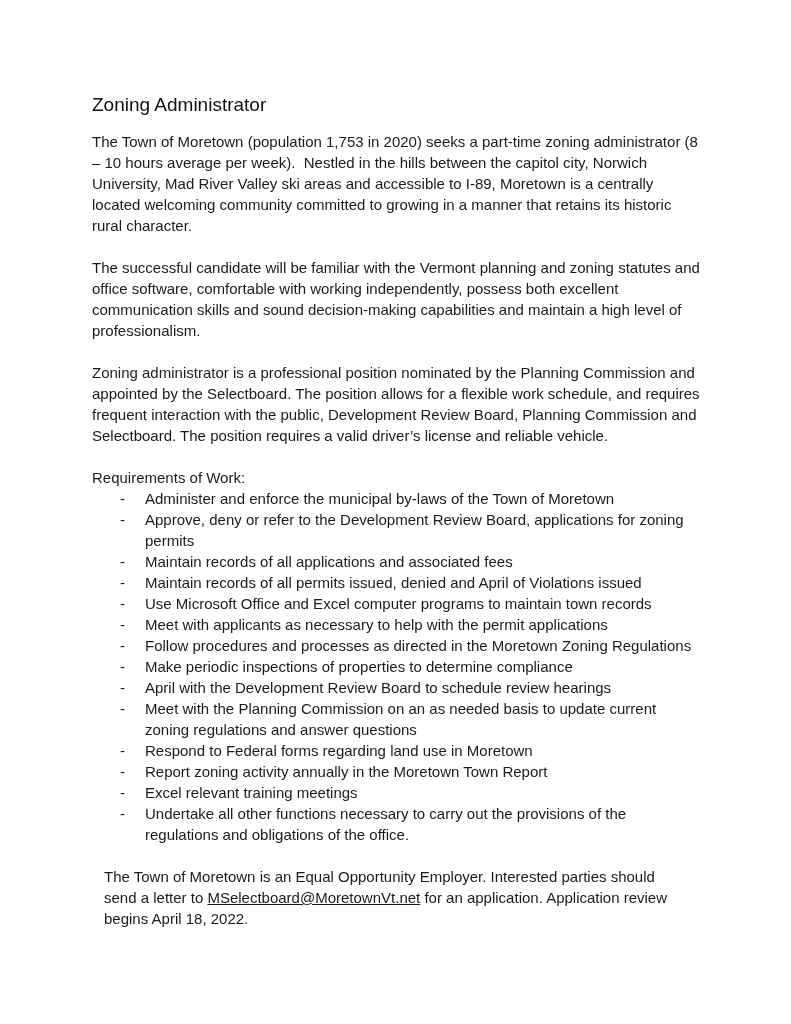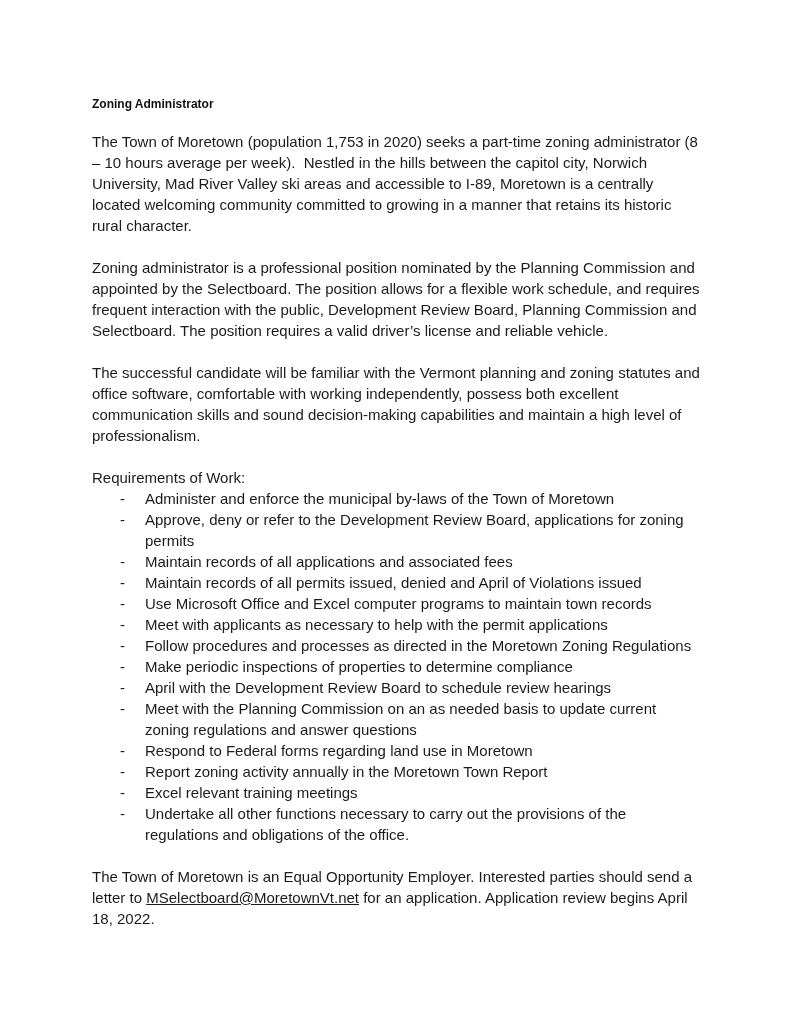--- a/index.html
+++ b/index.html
@@ -20,23 +20,23 @@
   .content {
     position: absolute;
     top: 94px;
     left: 92px;
     width: 610px;
     font-size: 15px;
     line-height: 21px;
     text-align: left;
   }
   .doc-title {
-    font-size: 12px;
+    font-size: 19px;
     line-height: 21px;
-    font-weight: bold;
+    font-weight: normal;
     color: #111111;
   }
   .para {
     margin: 0 0 21px 0;
     white-space: pre-wrap;
   }
   .para.first { margin-top: 16px; }
   .req-heading {
     margin: 0;
   }
@@ -47,40 +47,40 @@
   }
   ul.req-list li {
     position: relative;
     padding-left: 53px;
   }
   ul.req-list li .bullet {
     position: absolute;
     left: 28px;
     top: 0;
   }
-  .closing { margin: 0; }
+  .closing { margin: 12px; }
   a.email-link {
     color: #1b1b1b;
     text-decoration: underline;
     cursor: pointer;
   }
 </style>
 </head>
 <body>
 
 <div class="page">
   <div class="content">
 
     <div class="doc-title">Zoning Administrator</div>
 
     <p class="para first">The Town of Moretown (population 1,753 in 2020) seeks a part-time zoning administrator (8 – 10 hours average per week).  Nestled in the hills between the capitol city, Norwich University, Mad River Valley ski areas and accessible to I-89, Moretown is a centrally located welcoming community committed to growing in a manner that retains its historic rural character.</p>
 
+    <p class="para">The successful candidate will be familiar with the Vermont planning and zoning statutes and office software, comfortable with working independently, possess both excellent communication skills and sound decision-making capabilities and maintain a high level of professionalism.</p>
+
     <p class="para">Zoning administrator is a professional position nominated by the Planning Commission and appointed by the Selectboard. The position allows for a flexible work schedule, and requires frequent interaction with the public, Development Review Board, Planning Commission and Selectboard. The position requires a valid driver’s license and reliable vehicle.</p>
-
-    <p class="para">The successful candidate will be familiar with the Vermont planning and zoning statutes and office software, comfortable with working independently, possess both excellent communication skills and sound decision-making capabilities and maintain a high level of professionalism.</p>
 
     <p class="req-heading">Requirements of Work:</p>
 
     <ul class="req-list">
       <li>
         <span class="bullet">-</span>
         <span>Administer and enforce the municipal by-laws of the Town of Moretown</span>
       </li>
       <li>
         <span class="bullet">-</span>

